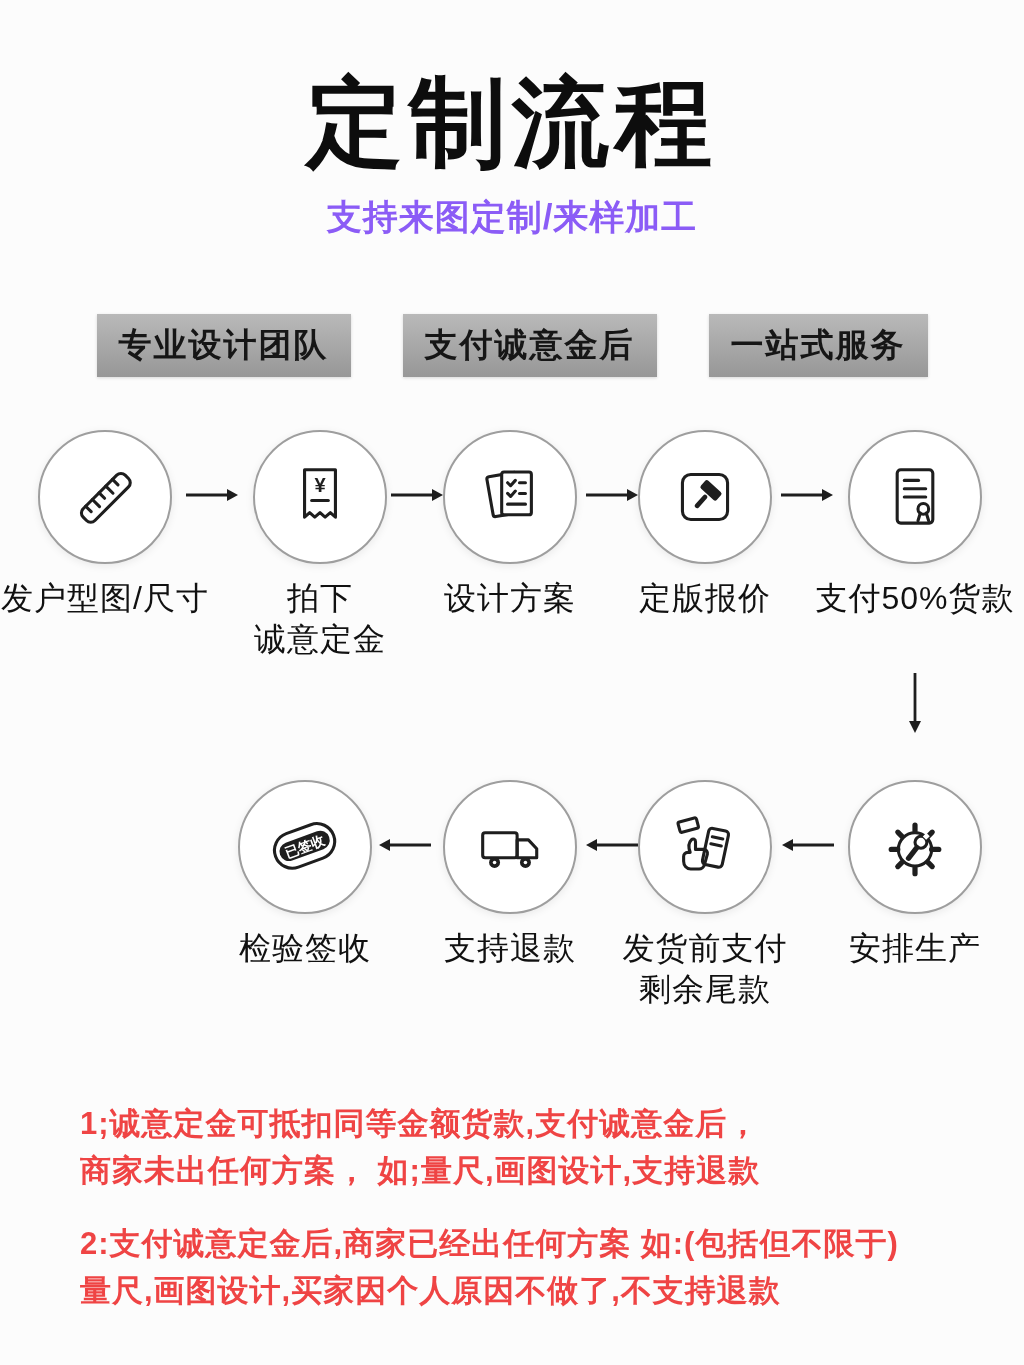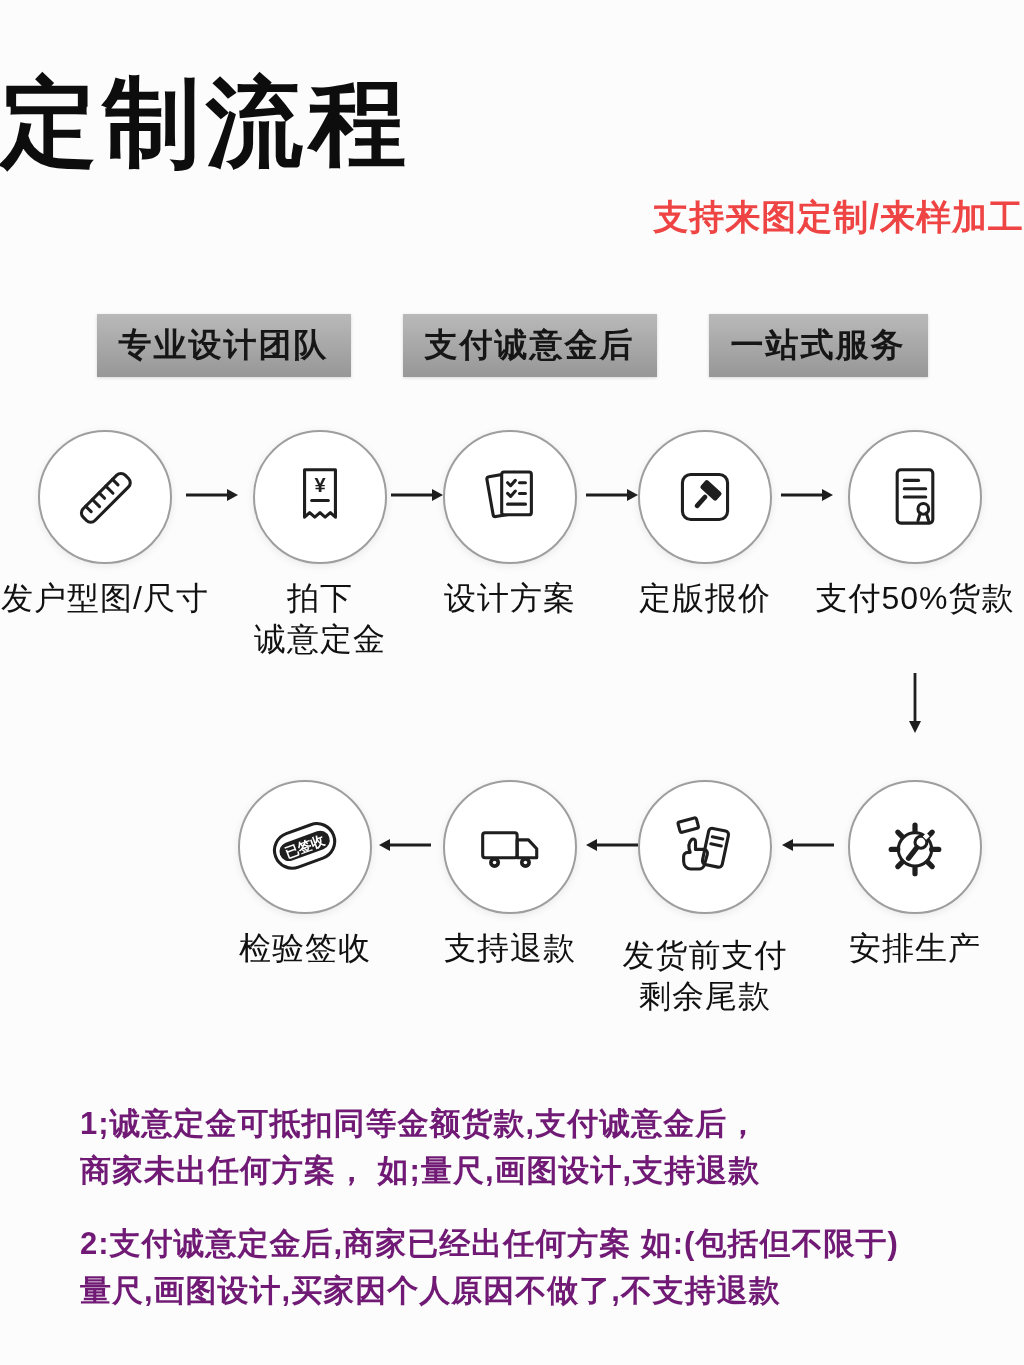--- a/index.html
+++ b/index.html
@@ -2,26 +2,26 @@
 <html><head>
 <meta charset="utf-8">
 <style>
   html,body{margin:0;padding:0;background:#e9e9e9;}
   .page{
     position:relative;width:1024px;height:1365px;margin:0 auto;
     background:#fcfcfc;color:#141414;overflow:hidden;
     font-family:"Liberation Sans",sans-serif;
   }
   .title{
-    position:absolute;top:70px;left:0;width:100%;text-align:left;
+    position:absolute;top:70px;left:0;width:100%;text-align:center;
     font-size:97px;font-weight:900;letter-spacing:6px;color:#0d0d0d;line-height:1.1;
   }
   .subtitle{
-    position:absolute;top:194px;left:0;width:100%;text-align:right;
-    font-size:35px;font-weight:800;letter-spacing:1px;color:#ef4444;
+    position:absolute;top:194px;left:0;width:100%;text-align:center;
+    font-size:35px;font-weight:800;letter-spacing:1px;color:#8b5cf6;
   }
   .badges{
     position:absolute;top:314px;left:0;width:100%;
     display:flex;justify-content:center;gap:52px;
   }
   .badge{
     background:linear-gradient(180deg,#b9b9b9,#979797);
     border-radius:0;padding:9px 22px;
     font-size:33px;font-weight:800;color:#161616;letter-spacing:2px;
     box-shadow:0 1px 3px rgba(0,0,0,.15);
@@ -34,21 +34,21 @@
     display:flex;align-items:center;justify-content:center;
     box-shadow:0 2px 8px rgba(0,0,0,.08);
   }
   .step-label{
     margin-top:14px;font-size:32px;font-weight:400;color:#111;
     text-align:center;white-space:pre;line-height:1.28;letter-spacing:1px;
   }
   .arrow{position:absolute;}
   .notes{
     position:absolute;left:80px;top:1100px;width:900px;
-    font-size:31px;font-weight:700;color:#701a75;letter-spacing:1px;
+    font-size:31px;font-weight:700;color:#ef4444;letter-spacing:1px;
   }
   .note{margin:0 0 26px 0;white-space:pre-line;line-height:1.52;}
   
   .ic{width:76px;height:76px;display:block;}
   .ic .st{stroke:#1e1e1e;stroke-width:2.6;fill:none;stroke-linecap:round;stroke-linejoin:round;}
   .ic .th{stroke:#1e1e1e;stroke-width:4.4;fill:none;stroke-linecap:round;}
   .ic .fl{fill:#1e1e1e;stroke:none;}
   .ic .wfl{fill:#fff;stroke:#1e1e1e;stroke-width:2.6;stroke-linejoin:round;}
   .ic text{font-family:"Liberation Sans",sans-serif;font-weight:bold;}
   .ic .tfl{fill:#1e1e1e;stroke:none;}
@@ -184,21 +184,21 @@
         <path class="st" d="M38 26 h9.5 l7 7.5 v7.5 h-16.5 z"></path>
         <circle class="fl" cx="19" cy="45" r="4.6"></circle>
         <circle fill="#fff" cx="19" cy="45" r="1.5"></circle>
         <circle class="fl" cx="45" cy="45" r="4.6"></circle>
         <circle fill="#fff" cx="45" cy="45" r="1.5"></circle>
       </svg>
     </div>
     <div class="step-label">支持退款</div>
   </div>
 
-  <div class="step" style="left:610px;top:780px;gap:7px;">
+  <div class="step" style="left:610px;top:780px;">
     <div class="circle">
       <svg class="ic" viewBox="0 0 64 64">
         <g transform="rotate(-15 18 14)">
           <rect class="st" x="10" y="9" width="16" height="9" rx="1.5"></rect>
         </g>
         <g transform="rotate(12 40 34)">
           <rect class="st" x="32" y="17" width="17" height="31" rx="3"></rect>
           <line class="st" x1="36" y1="24" x2="45" y2="24"></line>
           <line class="st" x1="36" y1="30" x2="45" y2="30"></line>
         </g>

